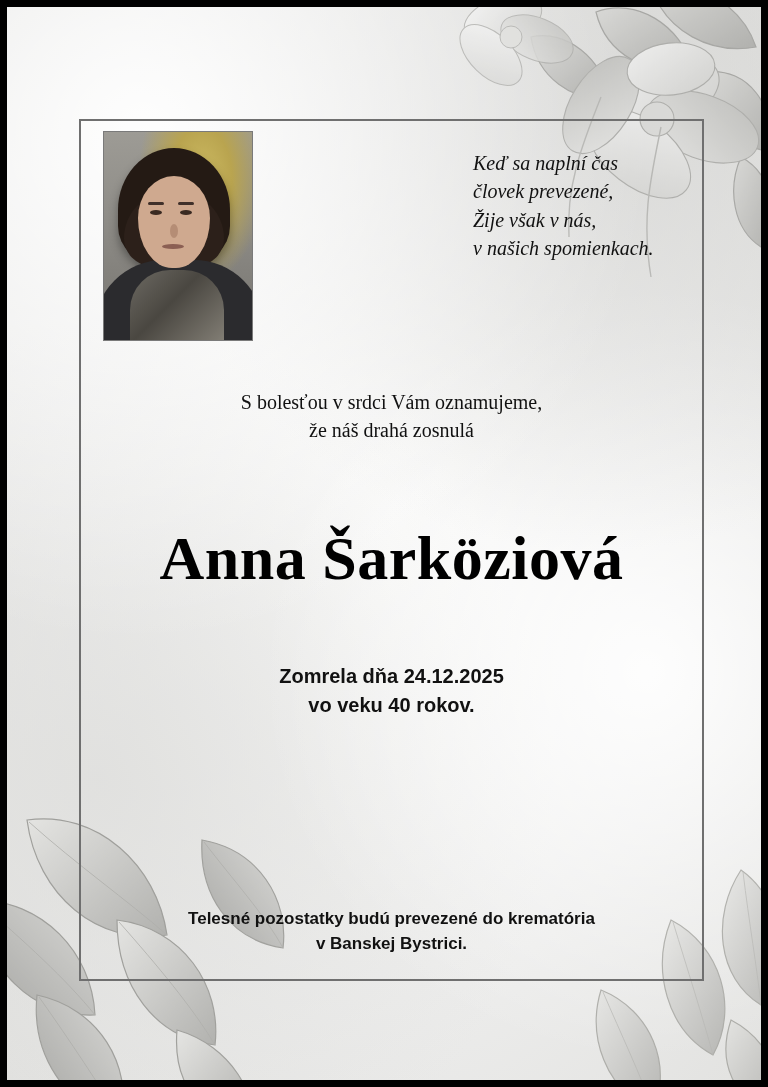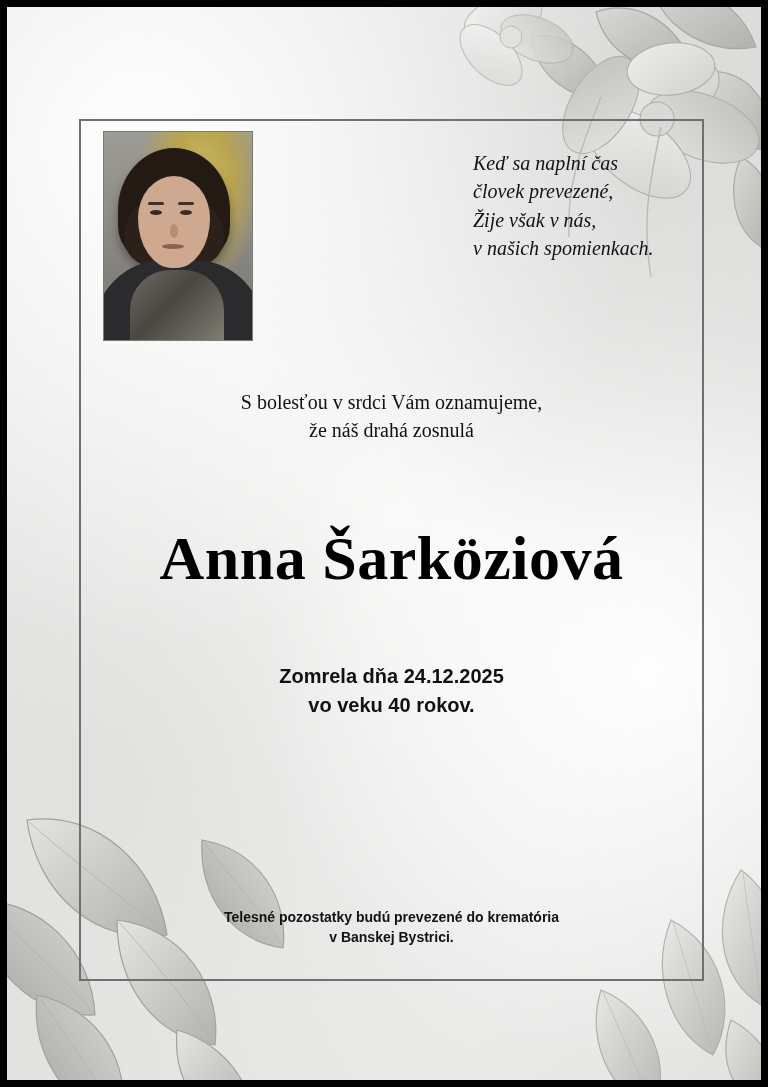--- a/index.html
+++ b/index.html
@@ -259,21 +259,21 @@
   }
 
   
   .cremation {
     position: absolute;
     left: 72px;
     top: 900px;
     width: 625px;
     text-align: center;
     font-family: "Liberation Sans", sans-serif;
-    font-size: 14px;
+    font-size: 17px;
     font-weight: 700;
     line-height: 1.45;
     color: #111;
   }
 
   
   .footer {
     position: absolute;
     left: 0;
     top: 1030px;

